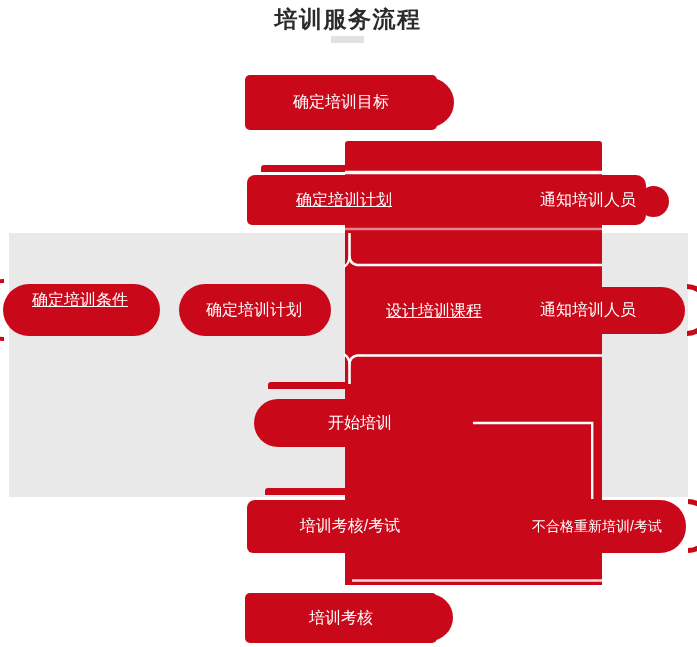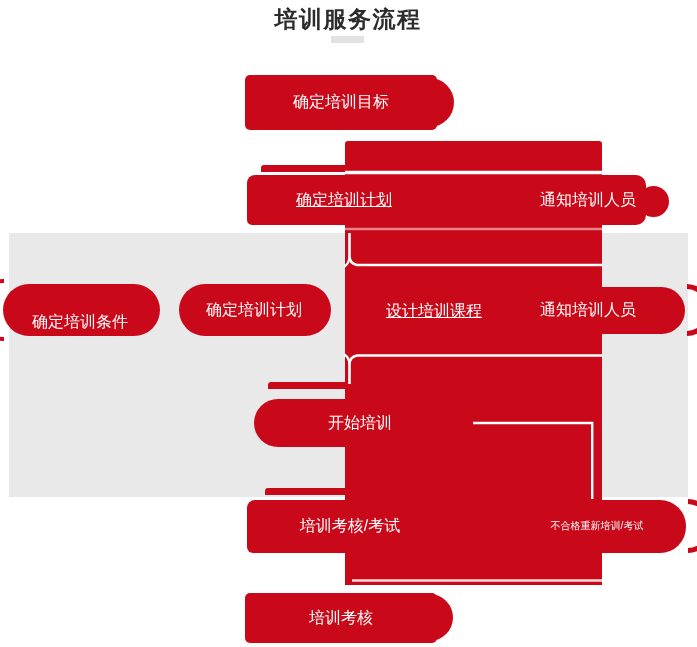--- a/index.html
+++ b/index.html
@@ -74,22 +74,22 @@
     <path d="M349.5 256 Q349.5 263 344.5 266.5" stroke="#ffffff" stroke-width="2.2" fill="none"></path>
     <path d="M602 355.5 H357 Q349.5 357 349.5 364.5 V384" stroke="#ffffff" stroke-width="2.6" fill="none"></path>
     <path d="M349.5 364.5 Q349.5 358 344.5 354.5" stroke="#ffffff" stroke-width="2.2" fill="none"></path>
     <path d="M352 580.5 H602" stroke="rgba(255,255,255,0.85)" stroke-width="2.4" fill="none"></path>
     <path d="M473 423 H592.2 V499" stroke="#ffffff" stroke-width="2.4" fill="none"></path>
   </svg>
 
   <div class="lbl" style="left:341px;top:102px;">确定培训目标</div>
   <div class="lbl" style="left:344px;top:200px;text-decoration:underline;">确定培训计划</div>
   <div class="lbl" style="left:588px;top:200px;">通知培训人员</div>
-  <div class="lbl" style="left:80px;top:322px;">确定培训条件</div>
+  <div class="lbl" style="left:80px;top:300px;text-decoration:underline;">确定培训条件</div>
   <div class="lbl" style="left:254px;top:310px;">确定培训计划</div>
   <div class="lbl" style="left:434px;top:311px;text-decoration:underline;">设计培训课程</div>
   <div class="lbl" style="left:588px;top:310px;">通知培训人员</div>
   <div class="lbl" style="left:350px;top:423px;margin-left:10px;">开始培训</div>
   <div class="lbl" style="left:350px;top:526px;">培训考核/考试</div>
-  <div class="lbl" style="left:597px;top:526px;font-size:10px;text-align:center;">不合格重新培训/考试</div>
+  <div class="lbl" style="left:597px;top:526px;font-size:14px;text-align:center;">不合格重新培训/考试</div>
   <div class="lbl" style="left:341px;top:618px;">培训考核</div>
 
 </div>
 
 </body></html>

